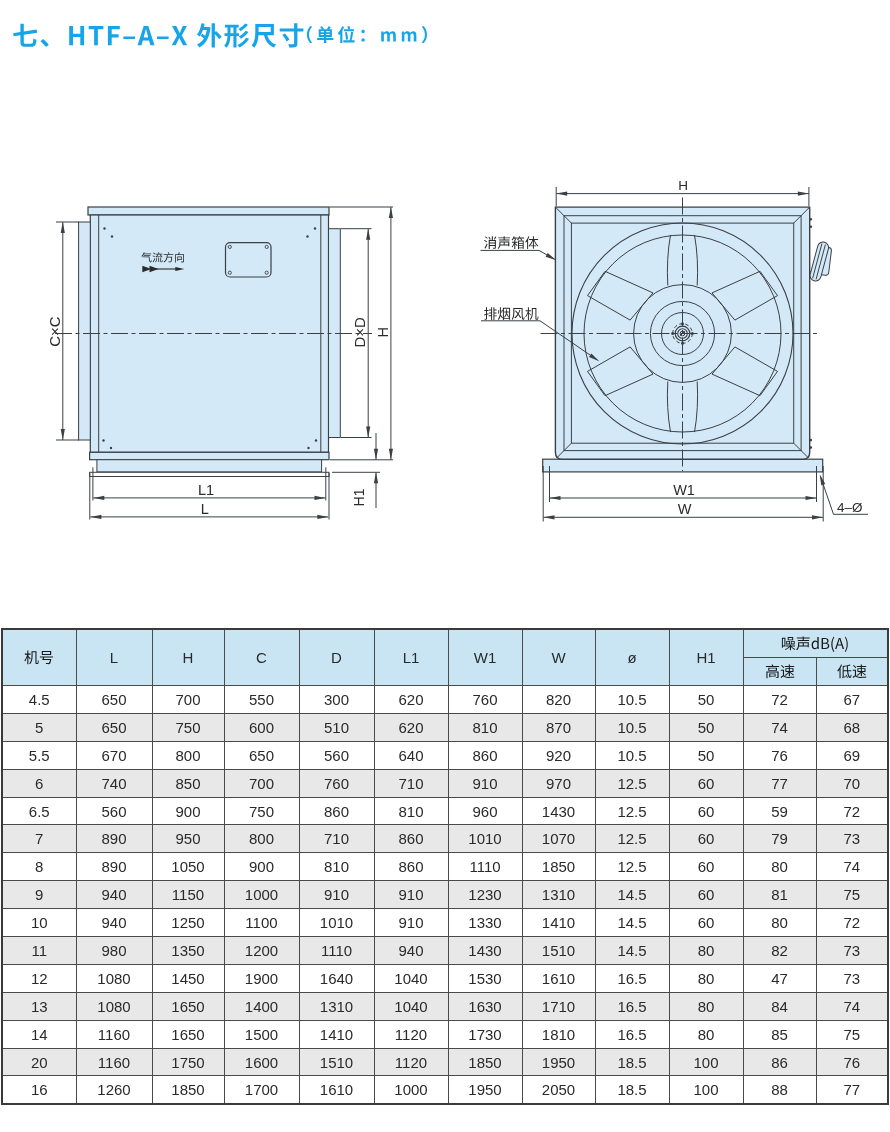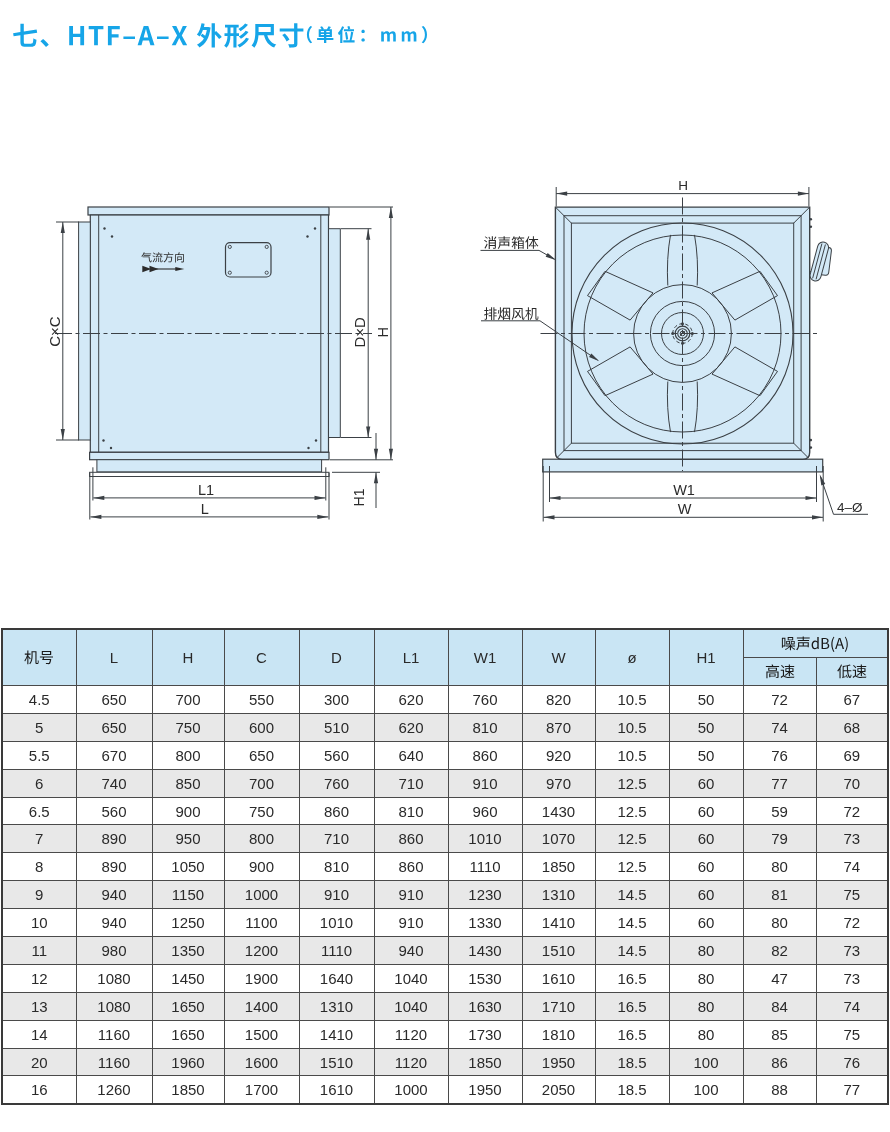--- a/index.html
+++ b/index.html
@@ -460,21 +460,21 @@
         <td>1730</td>
         <td>1810</td>
         <td>16.5</td>
         <td>80</td>
         <td>85</td>
         <td>75</td>
       </tr>
 <tr class="g">
         <td>20</td>
         <td>1160</td>
-        <td>1960</td>
+        <td>1750</td>
         <td>1600</td>
         <td>1510</td>
         <td>1120</td>
         <td>1850</td>
         <td>1950</td>
         <td>18.5</td>
         <td>100</td>
         <td>86</td>
         <td>76</td>
       </tr>

